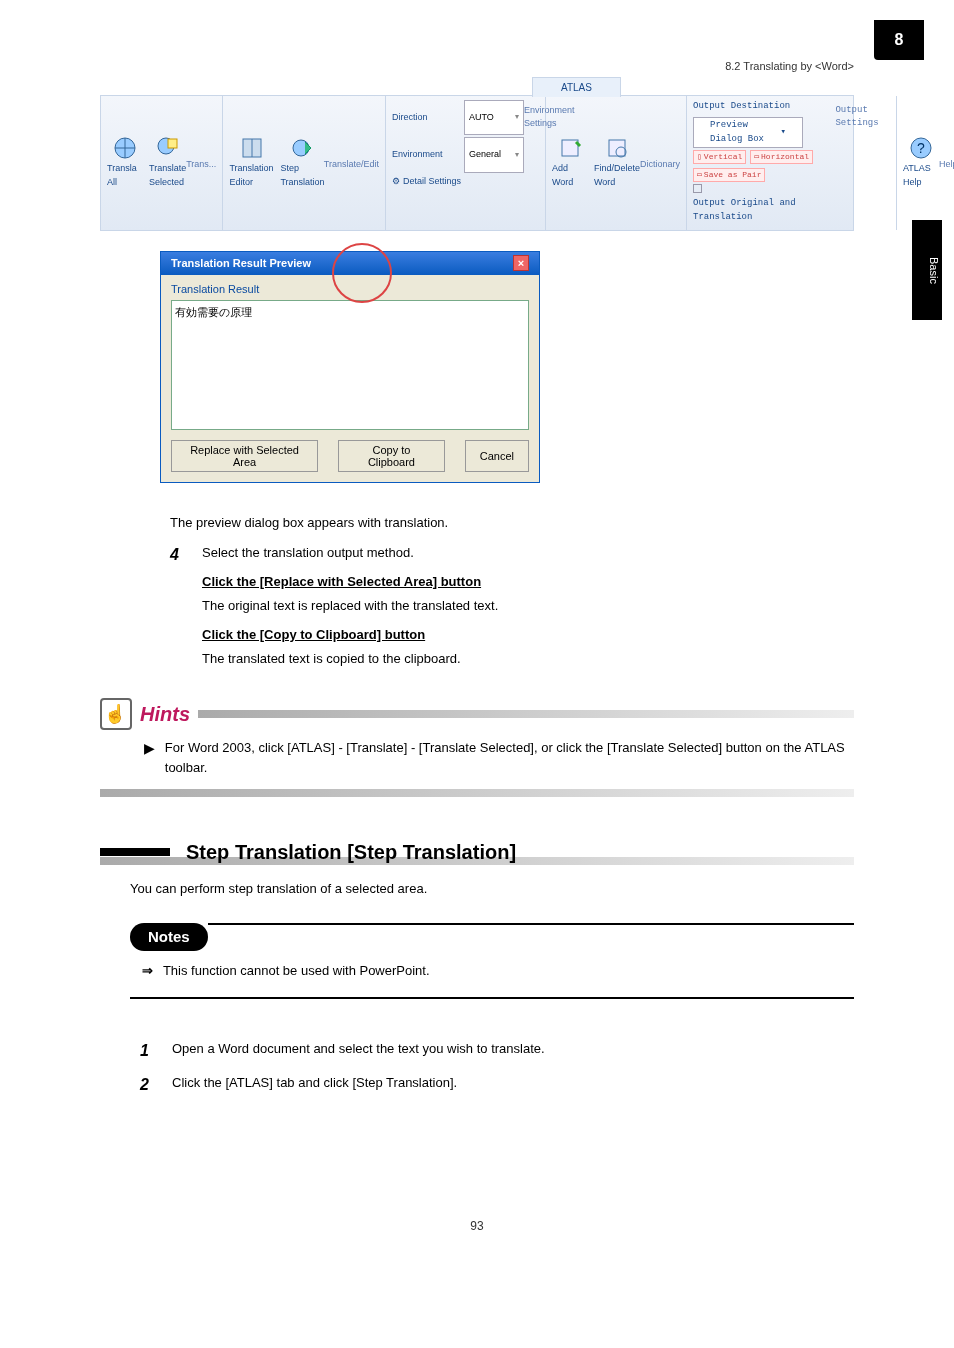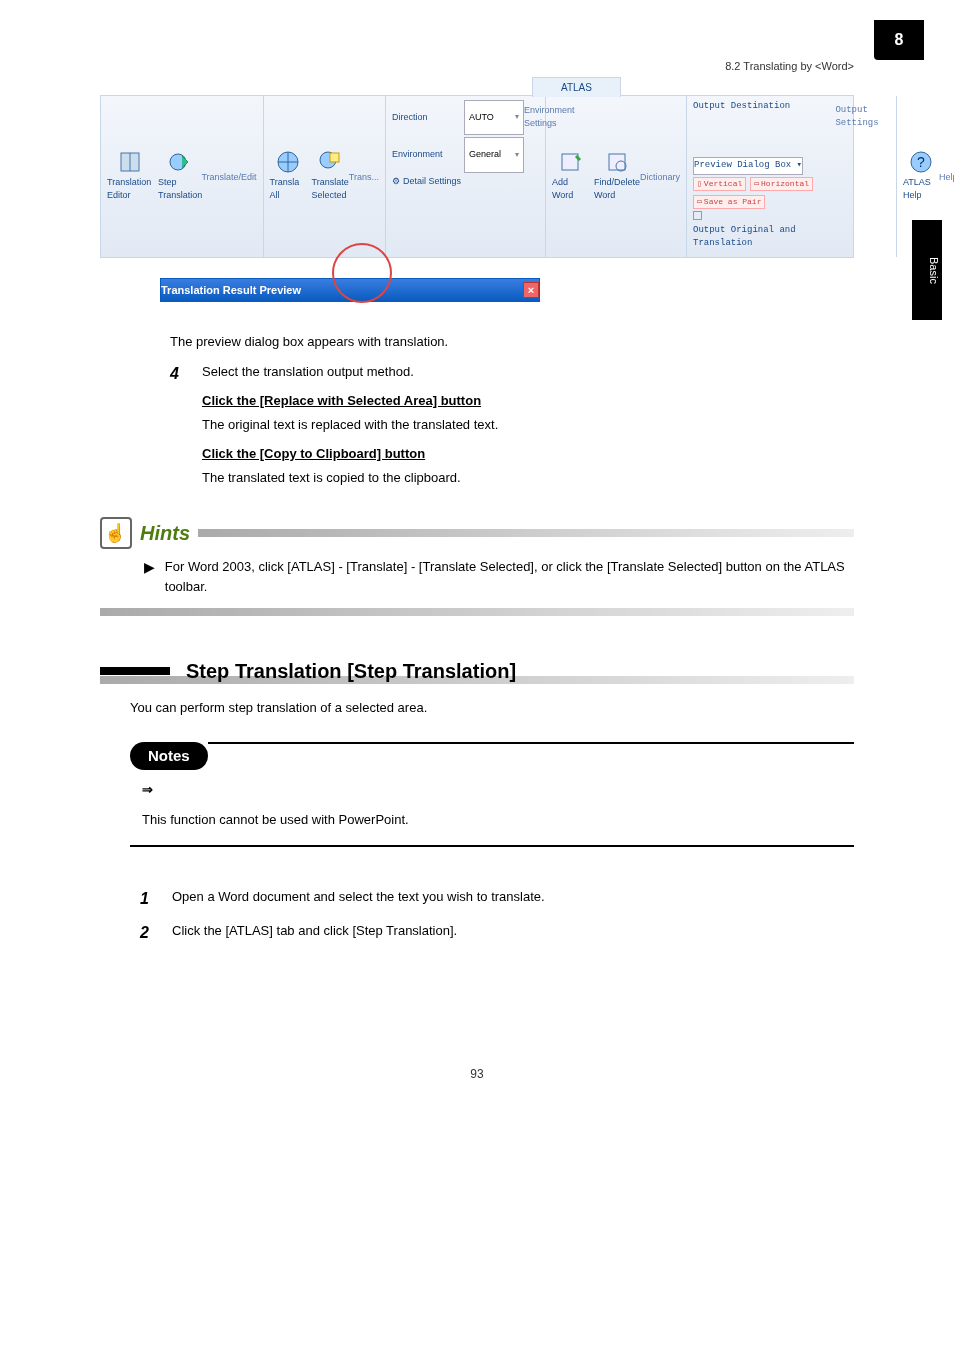--- a/index.html
+++ b/index.html
@@ -15,56 +15,56 @@
     .ribbon-btn .icon { width: 24px; height: 24px; display: flex; align-items: center; justify-content: center; margin-bottom: 2px; }
     .ribbon-btn .icon svg { width: 24px; height: 24px; }
     .ribbon-group-label { color: #5a7ab0; margin-top: 4px; font-size: 9px; }
     .ribbon-circle { border: 2px solid #d44; border-radius: 50%; position: absolute; width: 60px; height: 60px; left: 232px; top: 148px; pointer-events: none; }
     .env-row { display: flex; align-items: center; gap: 4px; margin-bottom: 2px; }
     .env-row label { color: #1a4a8a; width: 68px; }
     .env-row .combobox { background: #fff; border: 1px solid #aab; padding: 10px 4px; width: 60px; display: flex; justify-content: space-between; align-items: center; }
     .env-row .combobox .chev { color: #888; font-size: 8px; }
     .detail-settings { color: #1a4a8a; display: flex; align-items: center; gap: 3px; }
     .out-row { display: flex; align-items: center; gap: 4px; color: #1a4a8a; margin-bottom: 2px; flex-wrap: wrap; }
-    .out-combo { background: #fff; border: 1px solid #aab; padding: 1px 0; width: 110px; display: flex; justify-content: space-between; align-items: center; margin-top: 40px; }
+    .out-combo { background: #fff; border: 1px solid #aab; padding: 1px 16px; width: 110px; display: flex; justify-content: space-between; align-items: center; }
     .tiny-btn { background: #fee; border: 1px solid #faa; padding: 0 3px; color: #c44; font-size: 8px; display: flex; align-items: center; gap: 2px; }
     .tiny-cb { width: 9px; height: 9px; border: 1px solid #99a; display: inline-block; margin-right: 2px; }
     .atlas-tab { position: absolute; top: -18px; left: 432px; background: #e8f0fa; border: 1px solid #c9d6e8; border-bottom: none; padding: 2px 28px; color: #1a4a8a; font-size: 10px; }
     .ribbon-wrap { position: relative; }
     .dialog { width: 380px; margin-left: 60px; border: 1px solid #0a5bc0; background: #ece9d8; font-size: 11px; margin-bottom: 30px; }
-    .dialog-title { background: linear-gradient(#3a7de0,#0a5bc0); color: #fff; padding: 3px 0; font-weight: bold; display: flex; justify-content: space-between; align-items: center; }
+    .dialog-title { background: linear-gradient(#3a7de0,#0a5bc0); color: #fff; padding: 3px 10px; font-weight: bold; display: flex; justify-content: space-between; align-items: center; }
     .dialog-close { width: 16px; height: 16px; background: #e66; border: 1px solid #b33; color: #fff; display: flex; align-items: center; justify-content: center; font-size: 11px; font-weight: bold; }
     .dialog-body { padding: 6px 10px 10px; }
     .dialog-label { color: #0a4aa0; margin-bottom: 3px; }
     .dialog-textarea { width: 100%; height: 130px; background: #fff; border: 1px solid #7a8; padding: 3px; font-size: 11px; }
     .dialog-buttons { display: flex; gap: 20px; justify-content: space-around; margin-top: 10px; }
     .dialog-buttons button { background: #ece9d8; border: 1px solid #999; padding: 3px 14px; font-size: 11px; }
     .body-text { margin: 0 20px 0 70px; }
     .step { display: flex; gap: 12px; margin: 10px 0; }
     .step-num { font-weight: bold; font-size: 16px; font-style: italic; width: 20px; }
     .step-explain { flex: 1; }
     .sub-step { margin-left: 0; margin-top: 10px; }
     .sub-heading { font-weight: bold; text-decoration: underline; margin-bottom: 4px; }
     .hints-block { margin: 30px 0 10px; }
     .hints-header { display: flex; align-items: center; gap: 8px; }
     .hints-icon { width: 32px; height: 32px; border: 2px solid #666; border-radius: 4px; display: flex; align-items: center; justify-content: center; font-size: 18px; color: #666; }
-    .hints-label { font-size: 20px; font-weight: bold; font-style: italic; color: #4d7c0f; }
+    .hints-label { font-size: 20px; font-weight: bold; font-style: italic; color: #be185d; }
     .hints-line { flex: 1; height: 8px; background: linear-gradient(90deg,#aaa,#eee); }
     .hints-content { margin: 8px 0 0 44px; display: flex; gap: 10px; }
     .hints-bullet { font-size: 14px; }
     .hints-footer { height: 8px; background: linear-gradient(90deg,#aaa,#eee); margin-top: 12px; }
     .section-heading { display: flex; align-items: center; gap: 8px; margin: 40px 0 10px; }
     .section-bar-black { width: 70px; height: 8px; background: #000; }
     .section-bar-gray { flex: 1; height: 8px; background: linear-gradient(90deg,#aaa,#eee); }
     .section-title { font-size: 20px; font-weight: bold; margin-left: 8px; }
     .notes-block { margin: 24px 0 40px 30px; }
     .notes-header { display: flex; gap: 0; }
     .notes-pill { background: #000; color: #fff; border-radius: 14px; padding: 3px 18px; font-size: 15px; font-weight: bold; }
     .notes-line { flex: 1; height: 2px; background: #000; margin-left: 0; }
-    .notes-item { display: flex; gap: 10px; margin: 10px 0 16px 12px; flex-direction: column; }
+    .notes-item { display: flex; gap: 10px; margin: 10px 0 16px 12px; }
     .notes-bullet::before { content: "⇒"; font-weight: bold; }
     .notes-footer-line { height: 2px; background: #000; margin-top: 14px; }
     .ol-steps { margin-left: 40px; }
     .ol-steps .step { align-items: flex-start; }
     .page-footer { text-align: center; font-size: 12px; color: #333; margin-top: 120px; }
   </style>
 </head>
 <body>
 
 <div class="page">
@@ -77,61 +77,61 @@
 
   <div class="ribbon-wrap">
     <div class="atlas-tab">ATLAS</div>
     <div class="ribbon">
 
       <div class="ribbon-group">
         <div class="ribbon-group-top">
           <div class="ribbon-btn">
             <span class="icon">
                 <svg viewBox="0 0 24 24">
+                  <circle cx="12" cy="12" r="10" fill="#9cf" stroke="#369"></circle>
+                  <path d="M2 12h20M12 2v20" stroke="#369" fill="none"></path>
+                </svg>
+              </span>
+            <span>Transla All</span>
+          </div>
+          <div class="ribbon-btn">
+            <span class="icon">
+                <svg viewBox="0 0 24 24">
+                  <circle cx="10" cy="10" r="8" fill="#9cf" stroke="#369"></circle>
+                  <rect x="12" y="3" width="9" height="9" fill="#fe8" stroke="#c90"></rect>
+                </svg>
+              </span>
+            <span>Translate Selected</span>
+          </div>
+        </div>
+        <div class="ribbon-group-label">Trans...</div>
+      </div>
+
+      <div class="ribbon-group">
+        <div class="ribbon-group-top">
+          <div class="ribbon-btn">
+            <span class="icon">
+                <svg viewBox="0 0 24 24">
                   <rect x="3" y="3" width="18" height="18" fill="#cde" stroke="#47a"></rect>
                   <line x1="12" y1="3" x2="12" y2="21" stroke="#47a"></line>
                 </svg>
               </span>
             <span>Translation Editor</span>
           </div>
           <div class="ribbon-btn">
             <span class="icon">
                 <svg viewBox="0 0 24 24">
                   <circle cx="10" cy="12" r="8" fill="#9cf" stroke="#369"></circle>
                   <path d="M14 6l6 6-6 6" fill="#3b8" stroke="#196"></path>
                 </svg>
               </span>
             <span>Step Translation</span>
           </div>
         </div>
         <div class="ribbon-group-label">Translate/Edit</div>
-      </div>
-
-      <div class="ribbon-group">
-        <div class="ribbon-group-top">
-          <div class="ribbon-btn">
-            <span class="icon">
-                <svg viewBox="0 0 24 24">
-                  <circle cx="12" cy="12" r="10" fill="#9cf" stroke="#369"></circle>
-                  <path d="M2 12h20M12 2v20" stroke="#369" fill="none"></path>
-                </svg>
-              </span>
-            <span>Transla All</span>
-          </div>
-          <div class="ribbon-btn">
-            <span class="icon">
-                <svg viewBox="0 0 24 24">
-                  <circle cx="10" cy="10" r="8" fill="#9cf" stroke="#369"></circle>
-                  <rect x="12" y="3" width="9" height="9" fill="#fe8" stroke="#c90"></rect>
-                </svg>
-              </span>
-            <span>Translate Selected</span>
-          </div>
-        </div>
-        <div class="ribbon-group-label">Trans...</div>
       </div>
 
       <div class="ribbon-group" style="align-items:stretch;min-width:160px;">
         <div>
           <div class="env-row">
             <label>Direction</label>
             <div class="combobox">
               <span>AUTO</span>
               <span class="chev">▾</span>
             </div>
@@ -224,20 +224,29 @@
     <div class="ribbon-circle"></div>
   </div>
 
   <div class="dialog">
     <div class="dialog-title">
       <span>Translation Result Preview</span>
       <span class="dialog-close">
           <span>×</span>
         </span>
     </div>
+    <div class="dialog-body">
+      <div class="dialog-label">Translation Result</div>
+      <div class="dialog-textarea">有効需要の原理</div>
+      <div class="dialog-buttons">
+        <button>Replace with Selected Area</button>
+        <button>Copy to Clipboard</button>
+        <button>Cancel</button>
+      </div>
+    </div>
   </div>
 
   <div class="body-text">
     <div>The preview dialog box appears with translation.</div>
 
     <div class="step">
       <div class="step-num">4</div>
       <div class="step-explain">
         <div>Select the translation output method.</div>
         <div class="sub-step">

